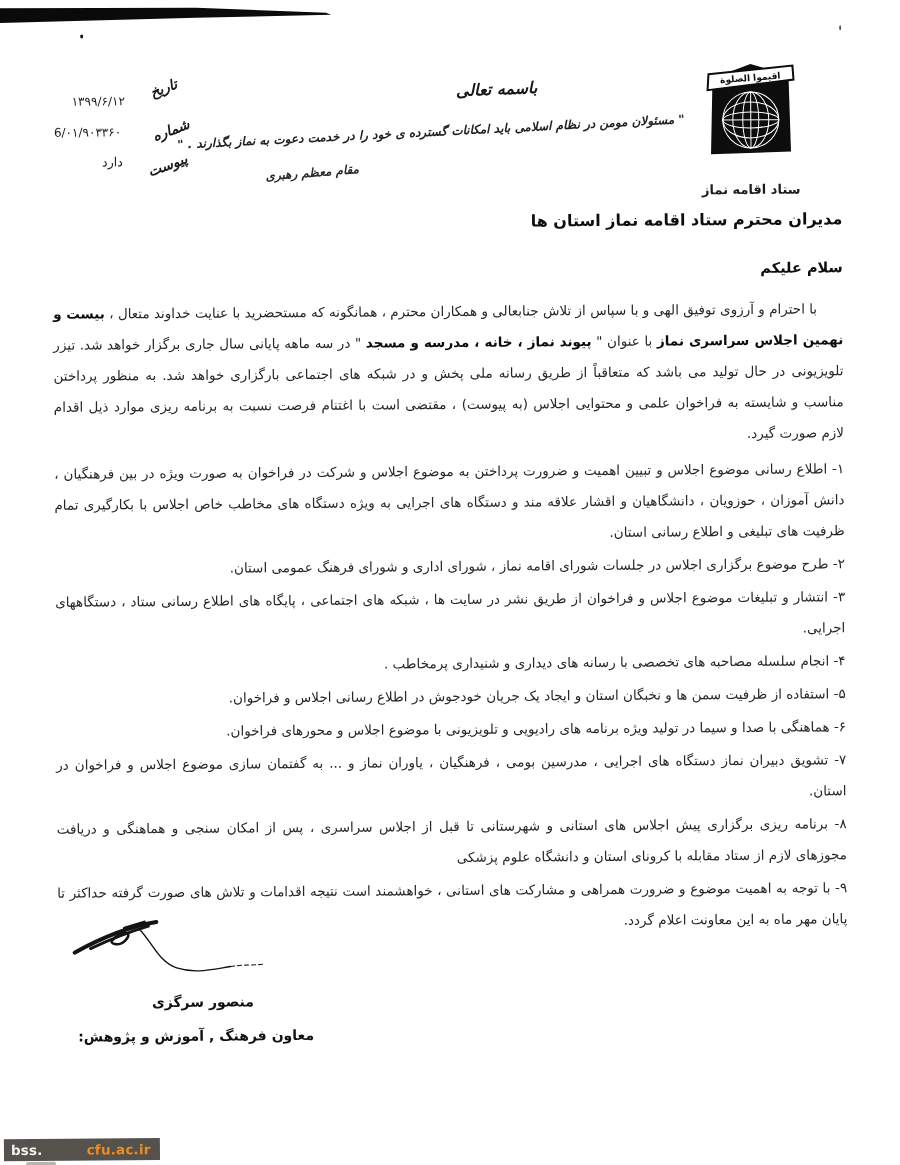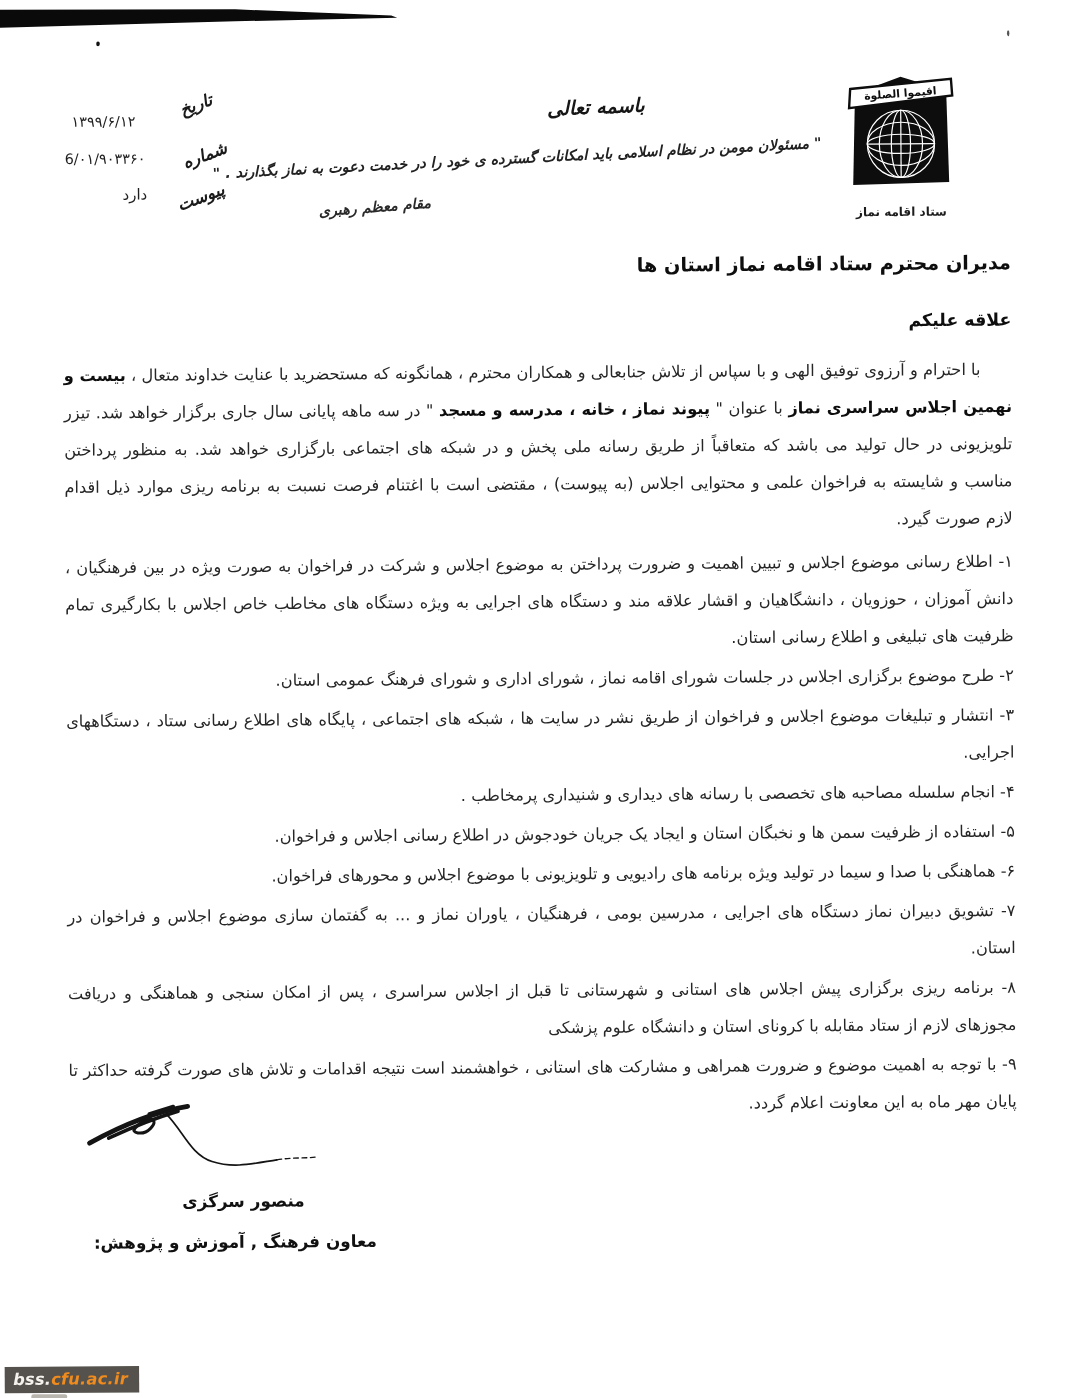--- a/index.html
+++ b/index.html
@@ -11,21 +11,21 @@
   #sheet {
     position: absolute; inset: 0;
     transform: rotate(-0.4deg);
   }
   
   .scan-line-svg { position: absolute; left: 0; top: 0; }
   .speck { position: absolute; background: #111; border-radius: 50%; }
 
   
   .logo-wrap { position: absolute; left: 700px; top: 58px; width: 108px; text-align: center; }
-  .logo-caption { font-size: 10px; font-weight: bold; margin-top: 8px; direction: rtl; letter-spacing: 0.5px; }
+  .logo-caption { font-size: 13px; font-weight: bold; margin-top: 18px; direction: rtl; letter-spacing: 0.5px; }
 
   .bismillah {
     position: absolute; left: 430px; top: 80px; width: 140px; text-align: center;
     font-size: 16px; font-weight: bold; font-style: italic; direction: rtl;
     transform: rotate(-2deg); color: #161616;
   }
   .quote {
     position: absolute; left: 218px; top: 124px; width: 470px;
     font-size: 12px; font-style: italic; font-weight: bold; direction: rtl;
     transform: rotate(-2.5deg); white-space: nowrap; color: #222;
@@ -38,21 +38,21 @@
 
   .meta { position: absolute; left: 55px; top: 70px; width: 150px; height: 110px; }
   .meta-label {
     position: absolute; font-size: 14px; font-weight: bold; font-style: italic;
     direction: rtl; transform: rotate(-20deg); color: #1a1a1a;
   }
   .meta-value { position: absolute; font-size: 12px; direction: rtl; color: #1f1f1f; }
   .lbl-date   { left: 98px; top: 8px; }
   .lbl-number { left: 100px; top: 50px; }
   .lbl-attach { left: 95px; top: 85px; }
-  .val-date   { left: 8px; top: 22px; }
+  .val-date   { left: 20px; top: 22px; }
   .val-number { left: 2px;  top: 53px; }
   .val-attach { left: 50px; top: 82px; font-size: 12.5px; font-family: Liberation Serif, serif; }
 
   
   .recipient {
     position: absolute; right: 55px; top: 212px;
     font-size: 16px; font-weight: bold; direction: rtl; color: #0e0e0e;
   }
   .salutation {
     position: absolute; right: 55px; top: 262px;
@@ -75,26 +75,26 @@
     position: absolute; left: 62px; top: 80px; width: 160px; text-align: center;
   }
   .sig-title {
     font-size: 14px; font-weight: bold; direction: rtl; color: #111;
     position: absolute; left: 0; top: 114px; width: 270px; text-align: center;
   }
 
   
   .watermark {
     position: absolute; left: 0; top: 1136px; height: 22px; padding: 2px 9px 2px 7px;
-    background: #55524d; font-style: italic; font-weight: bold; font-size: 13.5px;
+    background: #55524d; font-weight: bold; font-size: 13.5px;
     display: flex; align-items: center; letter-spacing: 0.2px;
     font-family: "DejaVu Sans", sans-serif;
   }
   .wm-prefix { color: #f5f2ee; }
-  .wm-domain { color: #f08b1e; }
+  .wm-domain { color: #f08b1e; margin-left: 44px; }
   .wm-smudge { position: absolute; left: 22px; top: 1159px; width: 30px; height: 4px; background: #9a948c; opacity: .7; border-radius: 2px; }
 </style>
 </head>
 <body>
 
 <div id="sheet">
 
   <svg class="scan-line-svg" width="360" height="26" viewBox="0 0 360 26">
     <polygon points="0,5 200,6 330,12 335,14 200,16 0,20" fill="#0a0a0a"></polygon>
   </svg>
@@ -129,21 +129,21 @@
   <div class="meta">
     <span class="meta-label lbl-date">تاریخ</span>
     <span class="meta-value val-date">۱۳۹۹/۶/۱۲</span>
     <span class="meta-label lbl-number">شماره</span>
     <span class="meta-value val-number">6/۰۱/۹۰۳۳۶۰</span>
     <span class="meta-label lbl-attach">پیوست</span>
     <span class="meta-value val-attach">دارد</span>
   </div>
 
   <div class="recipient">مدیران محترم ستاد اقامه نماز استان ها</div>
-  <div class="salutation">علاقه علیکم</div>
+  <div class="salutation">سلام علیکم</div>
 
   <div class="body-text">
     <p class="intro"><span>با احترام و آرزوی توفیق الهی و با سپاس از تلاش جنابعالی و همکاران محترم ، همانگونه که مستحضرید با عنایت خداوند متعال ، </span><b>بیست و نهمین اجلاس سراسری نماز</b><span> با عنوان " </span><b>پیوند نماز ، خانه ، مدرسه و مسجد</b><span> " در سه ماهه پایانی سال جاری برگزار خواهد شد. تیزر تلویزیونی در حال تولید می باشد که متعاقباً از طریق رسانه ملی پخش و در شبکه های اجتماعی بارگزاری خواهد شد. به منظور پرداختن مناسب و شایسته به فراخوان علمی و محتوایی اجلاس (به پیوست) ، مقتضی است با اغتنام فرصت نسبت به برنامه ریزی موارد ذیل اقدام لازم صورت گیرد.</span></p>
     <div class="item">۱- اطلاع رسانی موضوع اجلاس و تبیین اهمیت و ضرورت پرداختن به موضوع اجلاس و شرکت در فراخوان به صورت ویژه در بین فرهنگیان ، دانش آموزان ، حوزویان ، دانشگاهیان و اقشار علاقه مند و دستگاه های اجرایی به ویژه دستگاه های مخاطب خاص اجلاس با بکارگیری تمام ظرفیت های تبلیغی و اطلاع رسانی استان.</div>
     <div class="item">۲- طرح موضوع برگزاری اجلاس در جلسات شورای اقامه نماز ، شورای اداری و شورای فرهنگ عمومی استان.</div>
     <div class="item">۳- انتشار و تبلیغات موضوع اجلاس و فراخوان از طریق نشر در سایت ها ، شبکه های اجتماعی ، پایگاه های اطلاع رسانی ستاد ، دستگاههای اجرایی.</div>
     <div class="item">۴- انجام سلسله مصاحبه های تخصصی با رسانه های دیداری و شنیداری پرمخاطب .</div>
     <div class="item">۵- استفاده از ظرفیت سمن ها و نخبگان استان و ایجاد یک جریان خودجوش در اطلاع رسانی اجلاس و فراخوان.</div>
     <div class="item">۶- هماهنگی با صدا و سیما در تولید ویژه برنامه های رادیویی و تلویزیونی با موضوع اجلاس و محورهای فراخوان.</div>
     <div class="item">۷- تشویق دبیران نماز دستگاه های اجرایی ، مدرسین بومی ، فرهنگیان ، یاوران نماز و ... به گفتمان سازی موضوع اجلاس و فراخوان در استان.</div>

